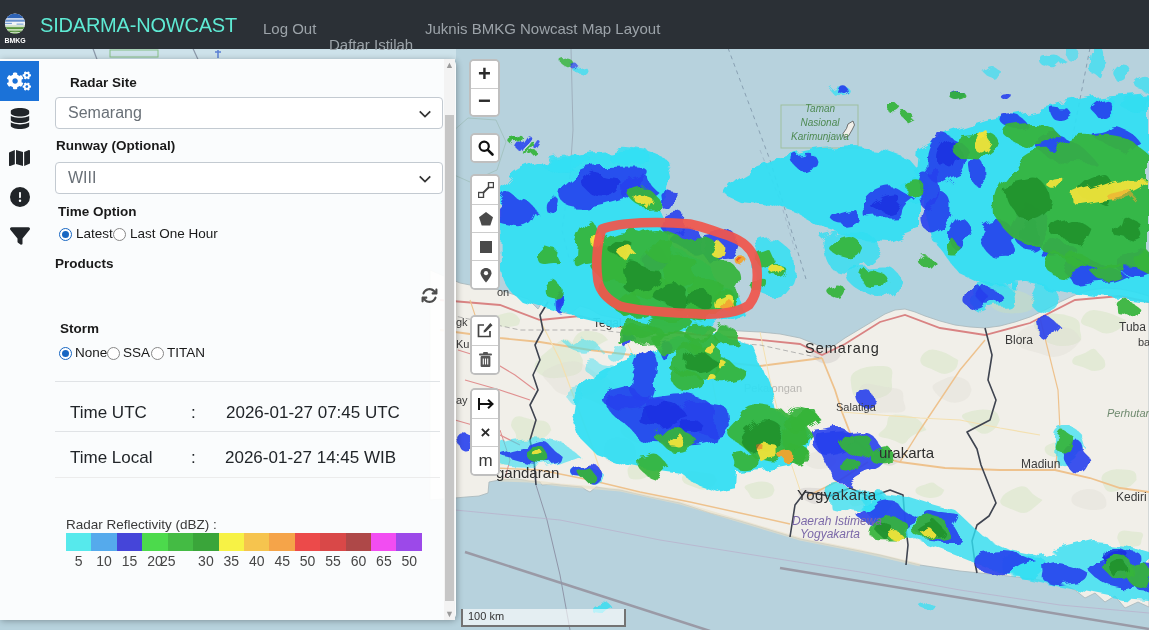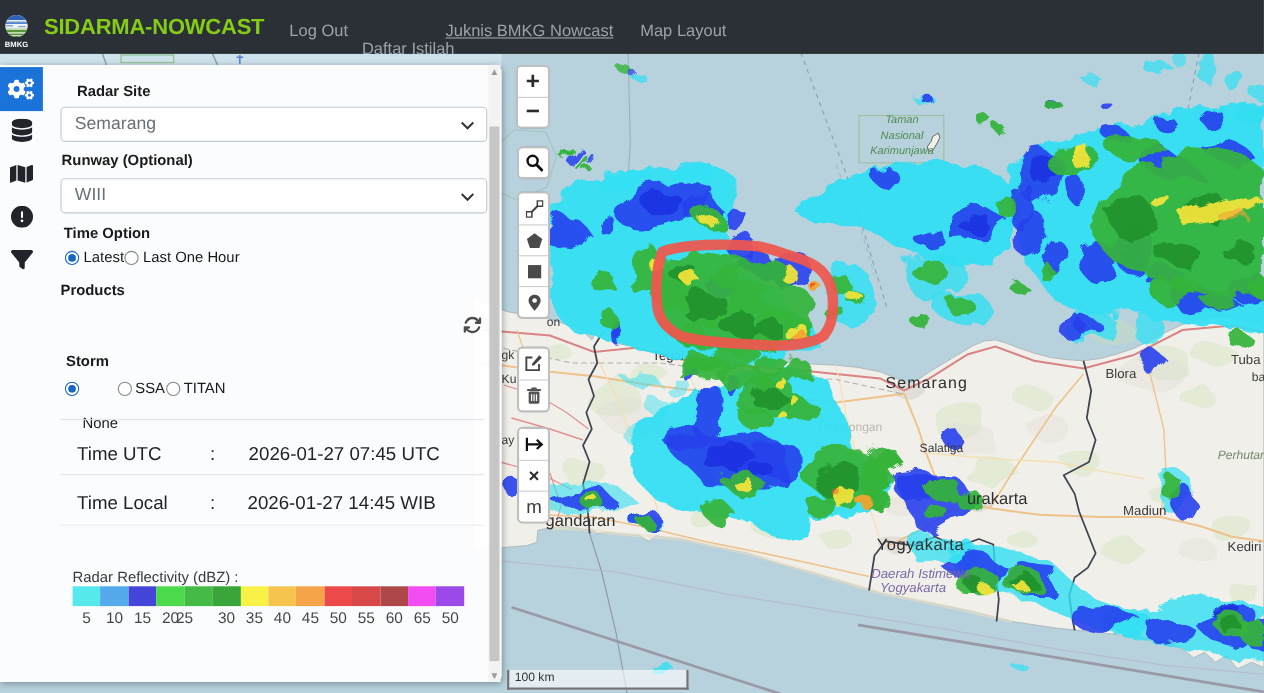--- a/index.html
+++ b/index.html
@@ -1,21 +1,21 @@
 <!DOCTYPE html>
 <html><head>
 <meta charset="utf-8">
 <style>
 * { margin:0; padding:0; box-sizing:border-box; }
 html,body { width:1149px; height:630px; overflow:hidden; font-family:"Liberation Sans",sans-serif; }
 #stage { position:relative; width:1149px; height:630px; background:#b5d1dc; overflow:hidden; }
 #mapsvg { position:absolute; left:0; top:0; }
 
 #navbar { position:absolute; left:0; top:0; width:1149px; height:49px; background:#2b3036; z-index:50; }
-#brand { position:absolute; left:40px; top:14px; color:#84cc16; font-size:20px; font-weight:700; letter-spacing:-0.2px; }
+#brand { position:absolute; left:40px; top:14px; color:#5eead4; font-size:20px; font-weight:400; letter-spacing:-0.2px; }
 .navitem { position:absolute; top:20px; color:#9ca3a9; font-size:15px; }
 #logo { position:absolute; left:2px; top:12px; width:26px; height:34px; }
 
 #panel { position:absolute; left:0; top:59px; width:456px; height:561px; background:rgba(255,255,255,0.93); border-radius:0 6px 6px 0; box-shadow:1px 1px 6px rgba(0,0,0,0.3); z-index:40; }
 #bluetile { position:absolute; left:0; top:2px; width:39px; height:40px; background:#1b72d8; }
 .stripicon { position:absolute; left:0; width:39px; text-align:center; }
 .plabel { position:absolute; font-size:13.5px; font-weight:bold; color:#1a1a1a; }
 .psel { position:absolute; left:55px; width:388px; height:32px; border:1px solid #c3cad1; border-radius:4px; background:#fff; color:#697077; font-size:16px; line-height:30px; padding-left:12px; }
 .psel svg { position:absolute; right:10px; top:9px; }
 .radio { position:absolute; width:13px; height:13px; border:1px solid #888; border-radius:50%; background:#fff; }
@@ -449,21 +449,21 @@
   <div class="radio on" style="left:59px;top:169px;"></div>
       <div class="rlabel" style="left:76px;top:167px;text-align:right;">Latest</div>
   <div class="radio" style="left:113px;top:169px;"></div>
       <div class="rlabel" style="left:130px;top:167px;">Last One Hour</div>
   <div class="plabel" style="left:55px;top:197px;">Products</div>
   <svg style="position:absolute;left:421px;top:228px;" width="17" height="17" viewBox="0 0 512 512">
         <path fill="#4d4d4d" d="M105.1 202.6c7.7-21.8 20.2-42.3 37.8-59.8c62.5-62.5 163.8-62.5 226.3 0L386.3 160H352c-17.7 0-32 14.3-32 32s14.3 32 32 32H463.5h.4c17.7 0 32-14.3 32-32V80c0-17.7-14.3-32-32-32s-32 14.3-32 32v35.2L414.4 97.6c-87.5-87.5-229.3-87.5-316.8 0C73.2 122 55.6 150.7 44.8 181.4c-5.9 16.7 2.9 34.9 19.5 40.8s34.9-2.9 40.8-19.5zM39 289.3c-5 1.5-9.8 4.2-13.7 8.2c-4 4-6.7 8.8-8.1 14c-.3 1.2-.6 2.5-.8 3.8c-.3 1.7-.4 3.4-.4 5.1V432c0 17.7 14.3 32 32 32s32-14.3 32-32V396.9l17.6 17.5c87.5 87.4 229.3 87.4 316.7 0c24.4-24.4 42.1-53.1 52.9-83.7c5.9-16.7-2.9-34.9-19.5-40.8s-34.9 2.9-40.8 19.5c-7.7 21.8-20.2 42.3-37.8 59.8c-62.5 62.5-163.8 62.5-226.3 0l-.1-.1L125.6 352H160c17.7 0 32-14.3 32-32s-14.3-32-32-32H48.4c-1.6 0-3.2 .1-4.8 .3s-3.1 .5-4.6 1z"></path>
       </svg>
   <div class="plabel" style="left:60px;top:262px;">Storm</div>
   <div class="radio on" style="left:59px;top:288px;"></div>
-      <div class="rlabel" style="left:75px;top:286px;margin-top:32px;">None</div>
+      <div class="rlabel" style="left:75px;top:286px;">None</div>
   <div class="radio" style="left:107px;top:288px;"></div>
       <div class="rlabel" style="left:123px;top:286px;">SSA</div>
   <div class="radio" style="left:151px;top:288px;"></div>
       <div class="rlabel" style="left:167px;top:286px;">TITAN</div>
   <div class="phr" style="top:322px;"></div>
   <div class="trow" style="left:70px;top:344px;">Time UTC</div>
   <div class="trow" style="left:191px;top:344px;">:</div>
   <div class="trow" style="left:226px;top:344px;">2026-01-27 07:45 UTC</div>
   <div class="phr" style="top:372px;"></div>
   <div class="trow" style="left:70px;top:389px;">Time Local</div>
@@ -526,16 +526,16 @@
       <rect x="2" y="19.6" width="26" height="2.6" fill="#57963c"></rect>
       <rect x="2" y="22.2" width="26" height="2" fill="#bcd8ae"></rect>
       <rect x="2" y="24.2" width="26" height="3954" fill="#4d8c34"></rect>
       <path d="M2 26.5 Q15 24.5 28 26.5 L28 27.8 Q15 25.8 2 27.8 Z" fill="#d8e8d0"></path>
     </g>
     <text x="15" y="40" text-anchor="middle" font-size="9" font-weight="bold" fill="#fff" font-family="Liberation Sans">BMKG</text>
   </svg>
   <div id="brand">SIDARMA-NOWCAST</div>
   <div class="navitem" style="left:263px;">Log Out</div>
   <div class="navitem" style="left:329px;margin-top:16px;">Daftar Istilah</div>
-  <div class="navitem" style="left:405px;text-decoration:underline;">Juknis BMKG Nowcast</div>
+  <div class="navitem" style="left:425px;">Juknis BMKG Nowcast</div>
   <div class="navitem" style="left:582px;">Map Layout</div>
 </div>
 </div>
 
 </body></html>

